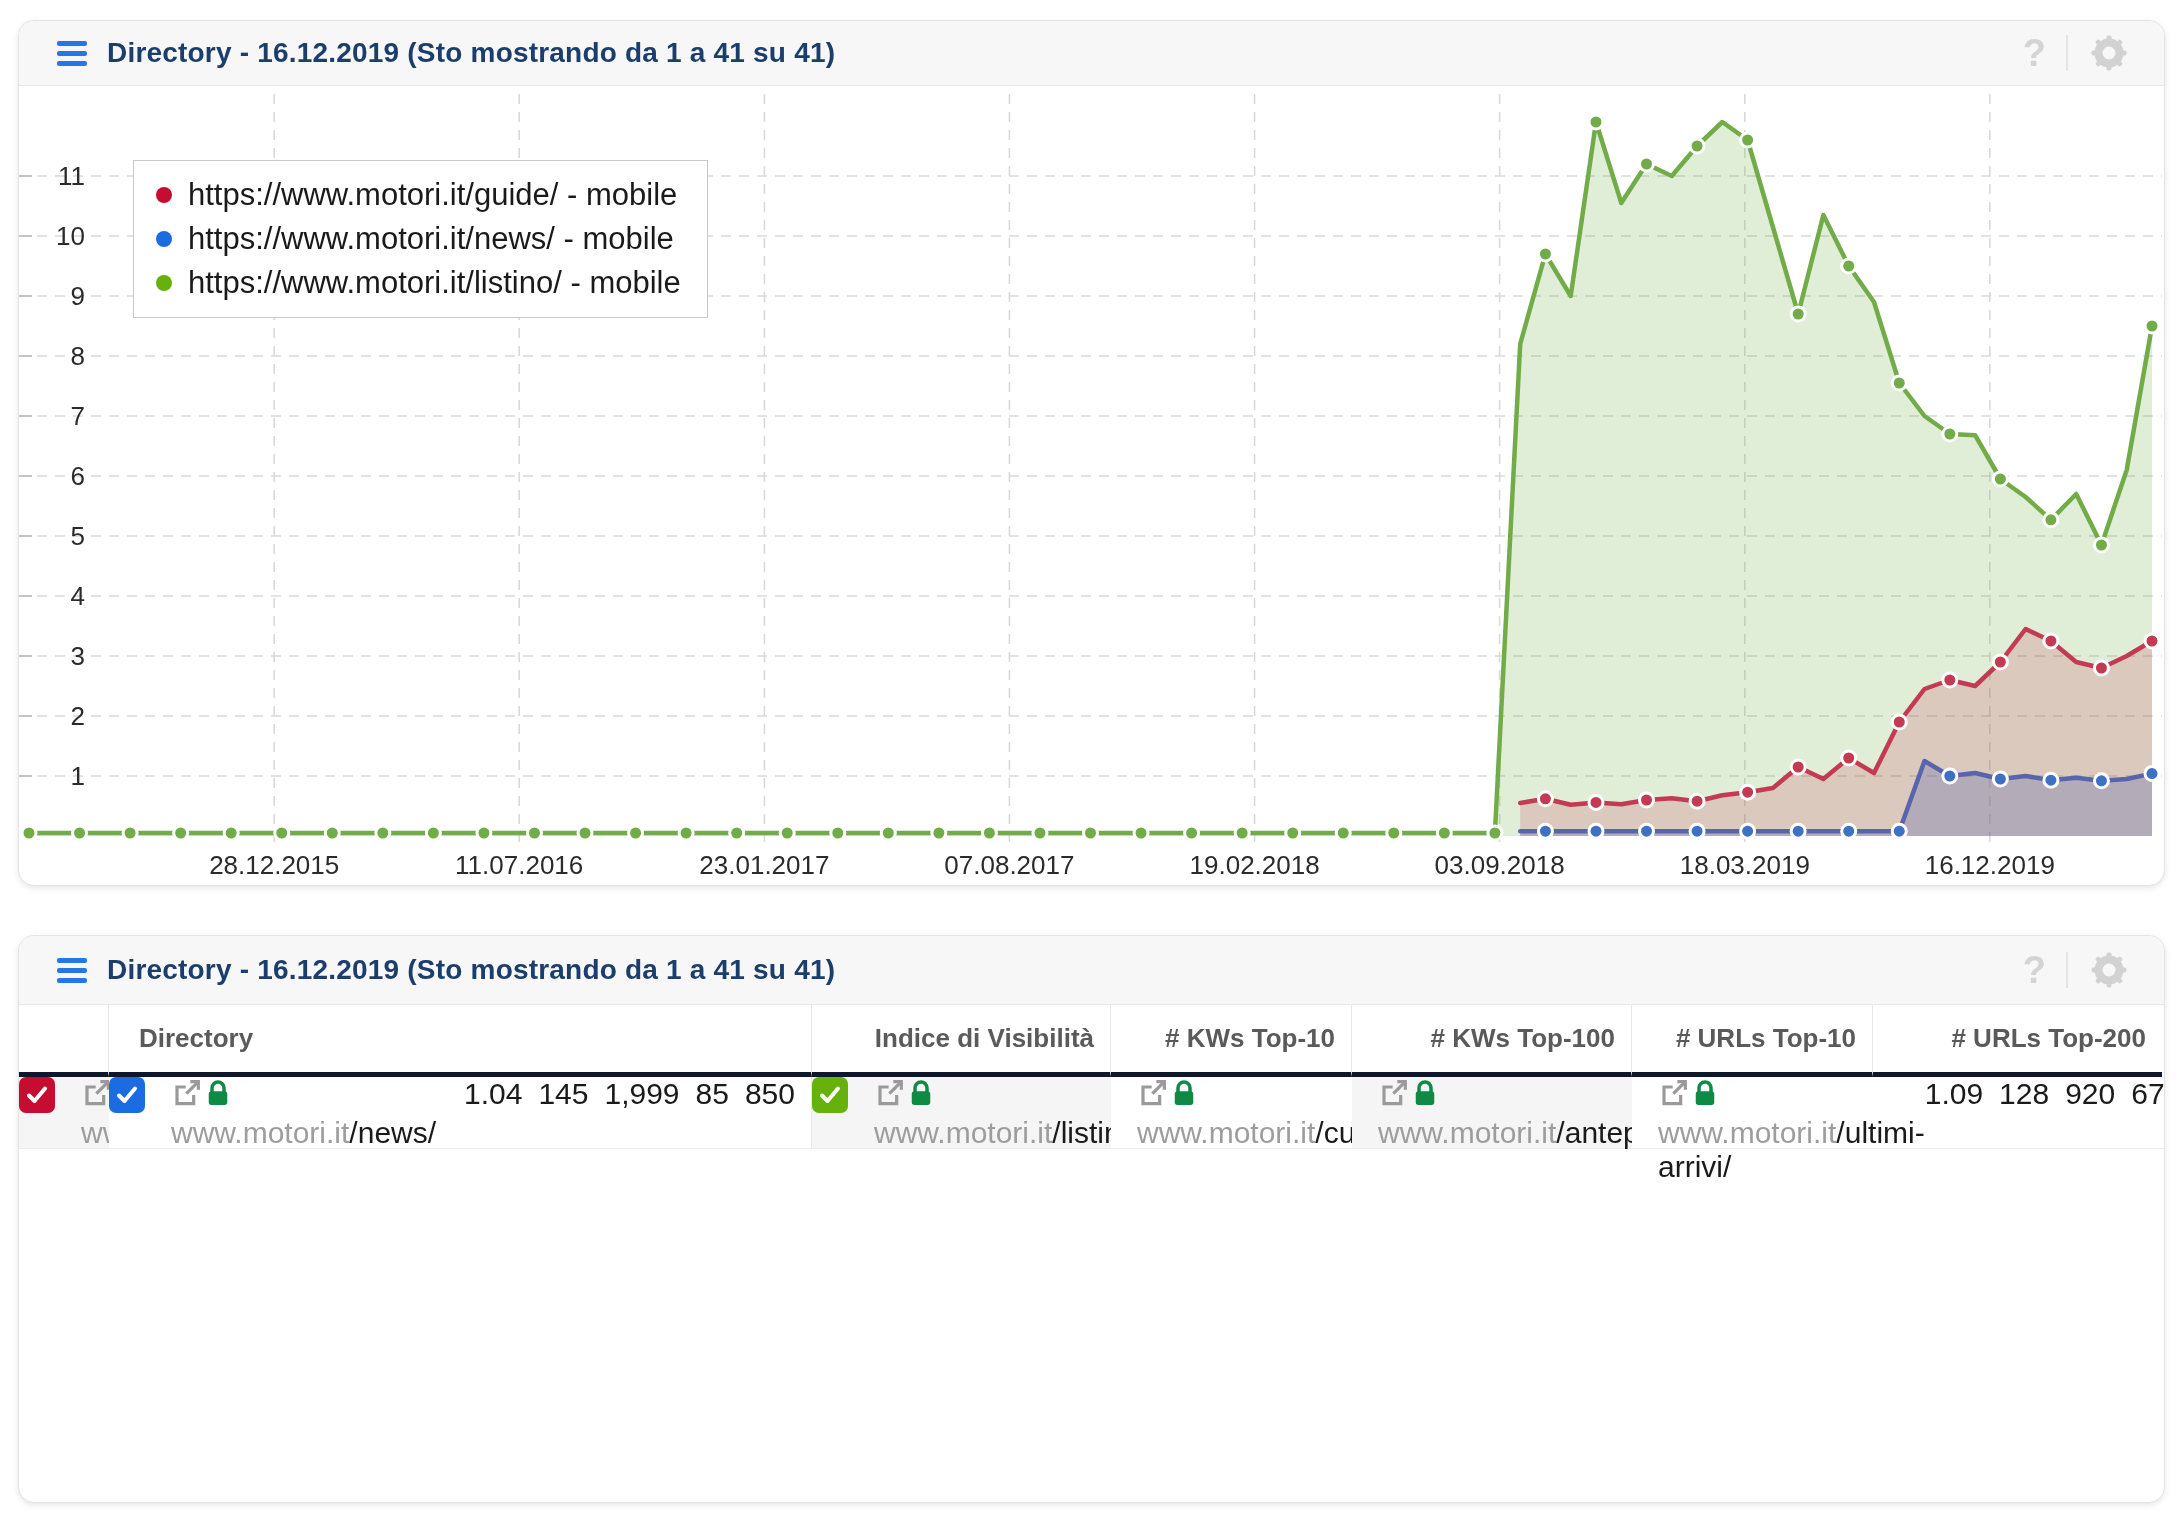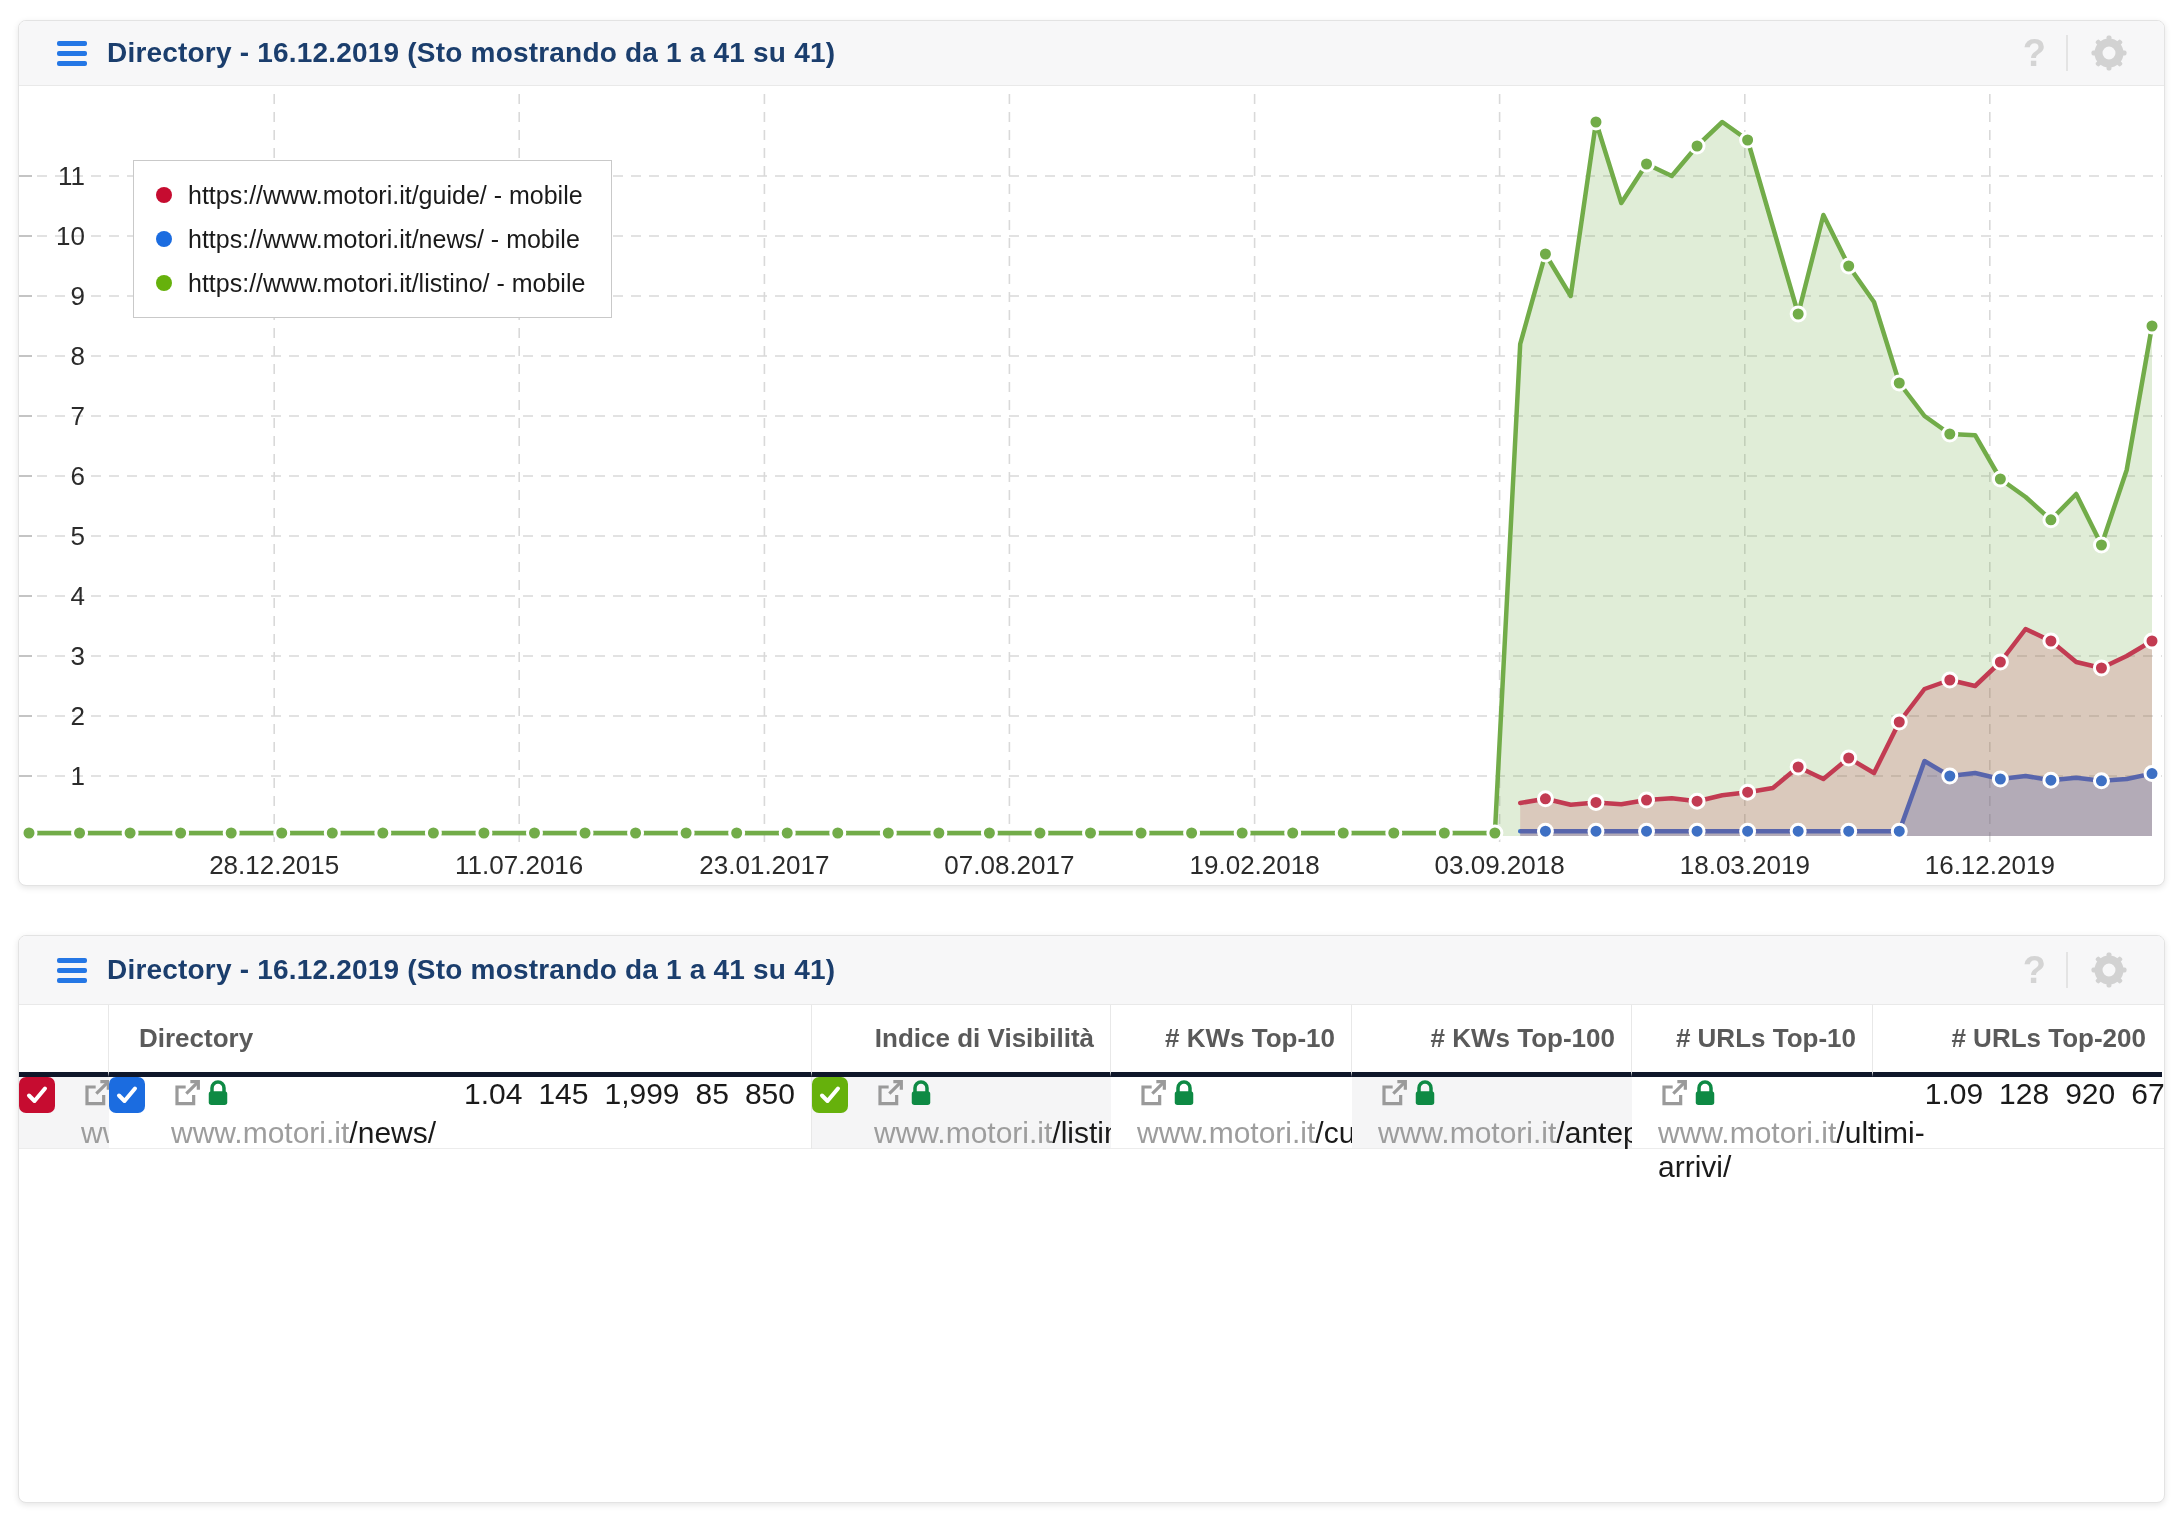--- a/index.html
+++ b/index.html
@@ -1,33 +1,33 @@
 <!DOCTYPE html>
 <html><head>
 <meta charset="utf-8">
 <style>
   html,body{margin:0;padding:0;background:#fff;font-family:"Liberation Sans",sans-serif;}
   body{width:2181px;height:1520px;position:relative;overflow:hidden;}
   .panel{position:absolute;left:18px;width:2145px;background:#fff;border:1px solid #e3e3e3;
-         border-radius:8px;box-shadow:0 2px 6px rgba(0,0,0,.10);overflow:hidden;}
+         border-radius:16px;box-shadow:0 2px 6px rgba(0,0,0,.10);overflow:hidden;}
   .panel-header{height:64px;background:#f7f7f8;border-bottom:1px solid #e9e9e9;
                 display:flex;align-items:center;padding:0 24px;}
   .burger{display:flex;flex-direction:column;gap:5px;margin:0 20px 0 14px;cursor:pointer;}
   .burger span{display:block;width:30px;height:5px;border-radius:2px;background:#2577e5;}
   .panel-title{font-size:28px;font-weight:700;color:#1b3e6d;letter-spacing:.2px;}
   .header-tools{margin-left:auto;display:flex;align-items:center;gap:20px;padding-right:10px;}
   .help-icon{font-size:38px;font-weight:700;color:#d4d4d4;line-height:1;}
   .tool-divider{width:2px;height:36px;background:#e4e4e4;}
   
   #chart-wrap{position:relative;height:800px;}
   #chart-legend{position:absolute;left:114px;top:74px;background:#fff;border:1px solid #c9c9c9;
                 padding:12px 26px 12px 22px;z-index:5;}
   .legend-row{display:flex;align-items:center;gap:16px;height:44px;}
   .legend-dot{width:16px;height:16px;border-radius:50%;}
-  .legend-label{font-size:25px;color:#1a1a1a;}
+  .legend-label{font-size:31px;color:#1a1a1a;}
   
   .tbl{display:grid;grid-template-columns:90px 703px 299px 241px 280px 241px 289px;}
   .tbl > div{box-sizing:border-box;border-right:1px solid #e8e8e8;display:flex;align-items:center;}
   .tbl > div:nth-child(7n){border-right:none;}
   .thead-row > div{height:72px;background:#fff;border-bottom:5px solid #0f172a;}
   .th{font-size:26px;font-weight:700;color:#5a5a5a;}
   .th.num,.td.num{justify-content:flex-end;padding-right:16px;}
   .th.dir{padding-left:30px;}
   .trow{display:contents;}
   .trow > div{height:71px;border-bottom:1px solid #ececec;font-size:30px;color:#1a1a1a;background:#fff;}

